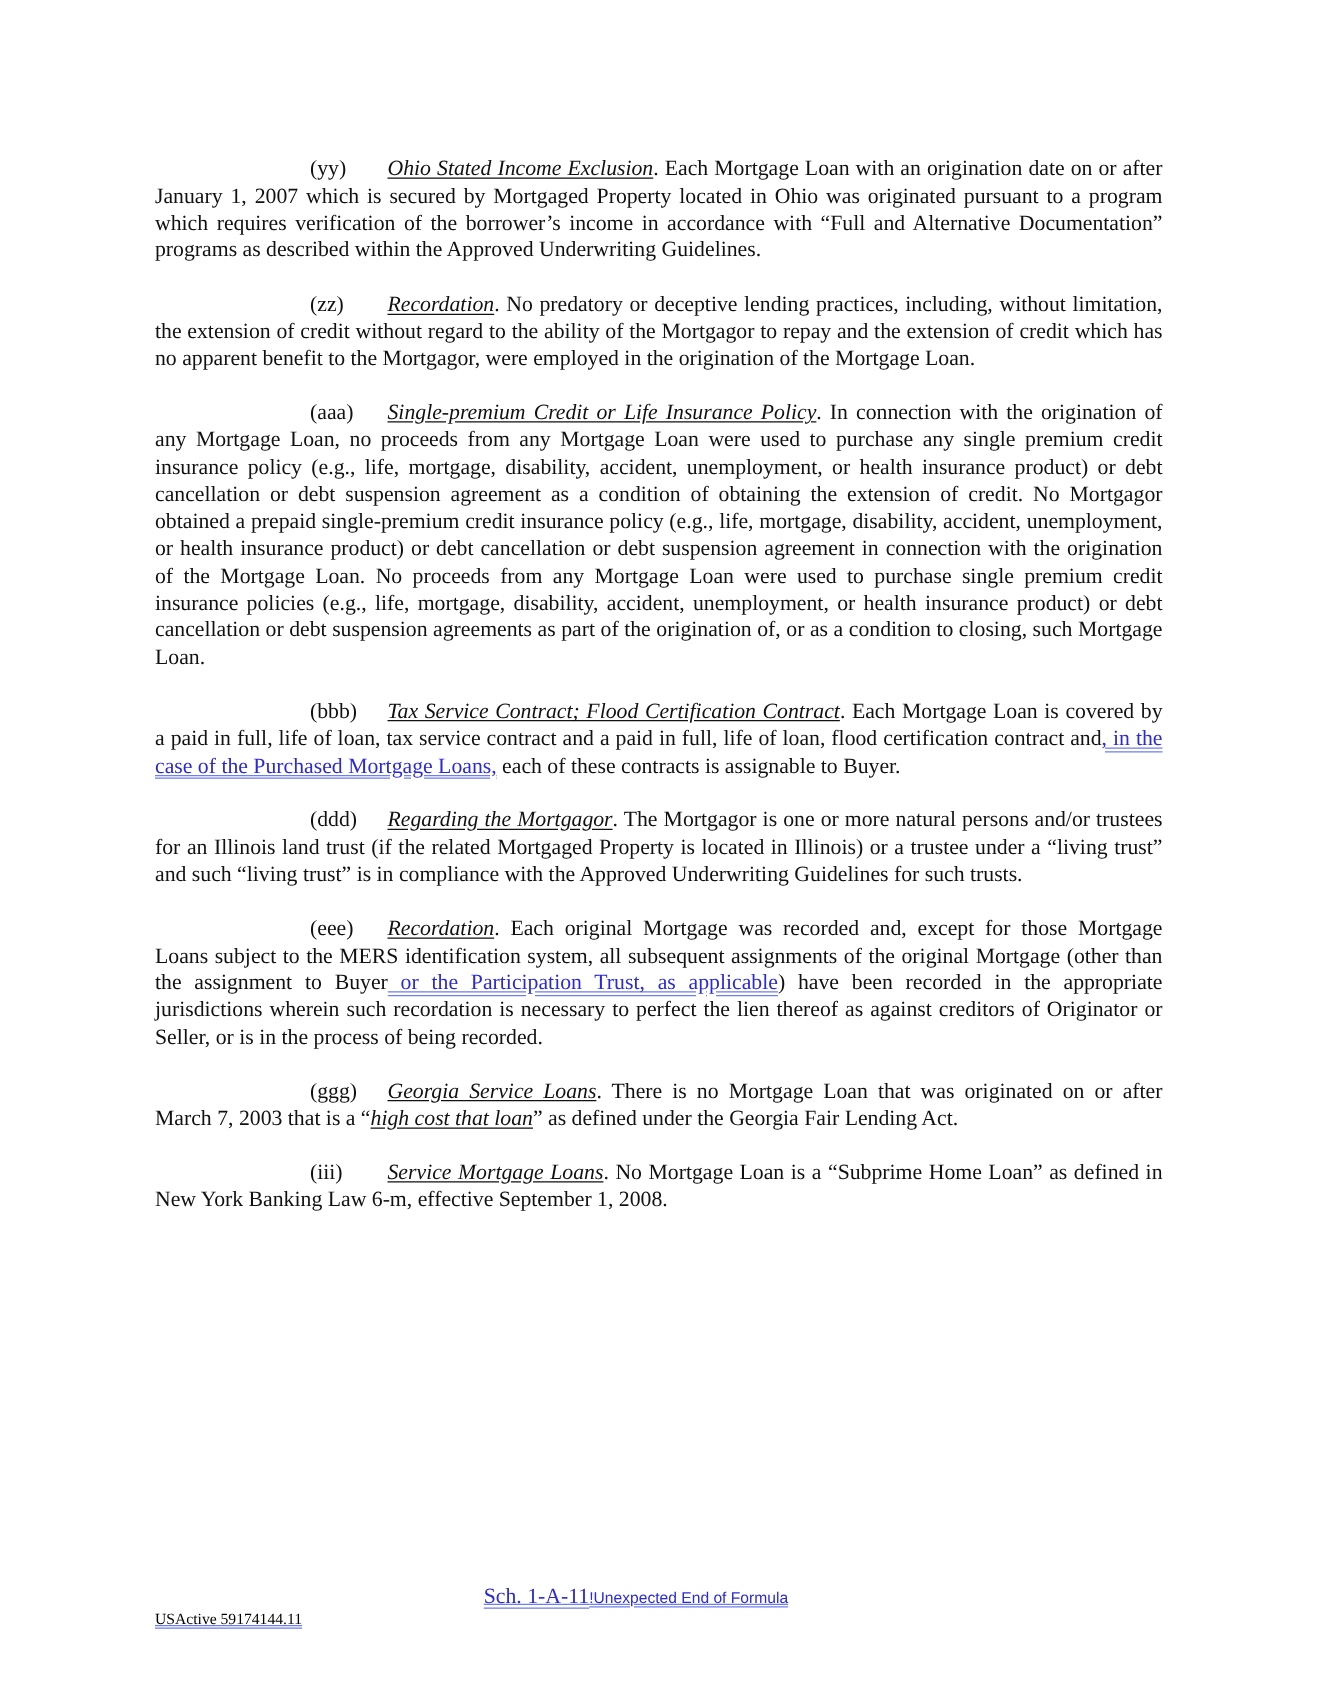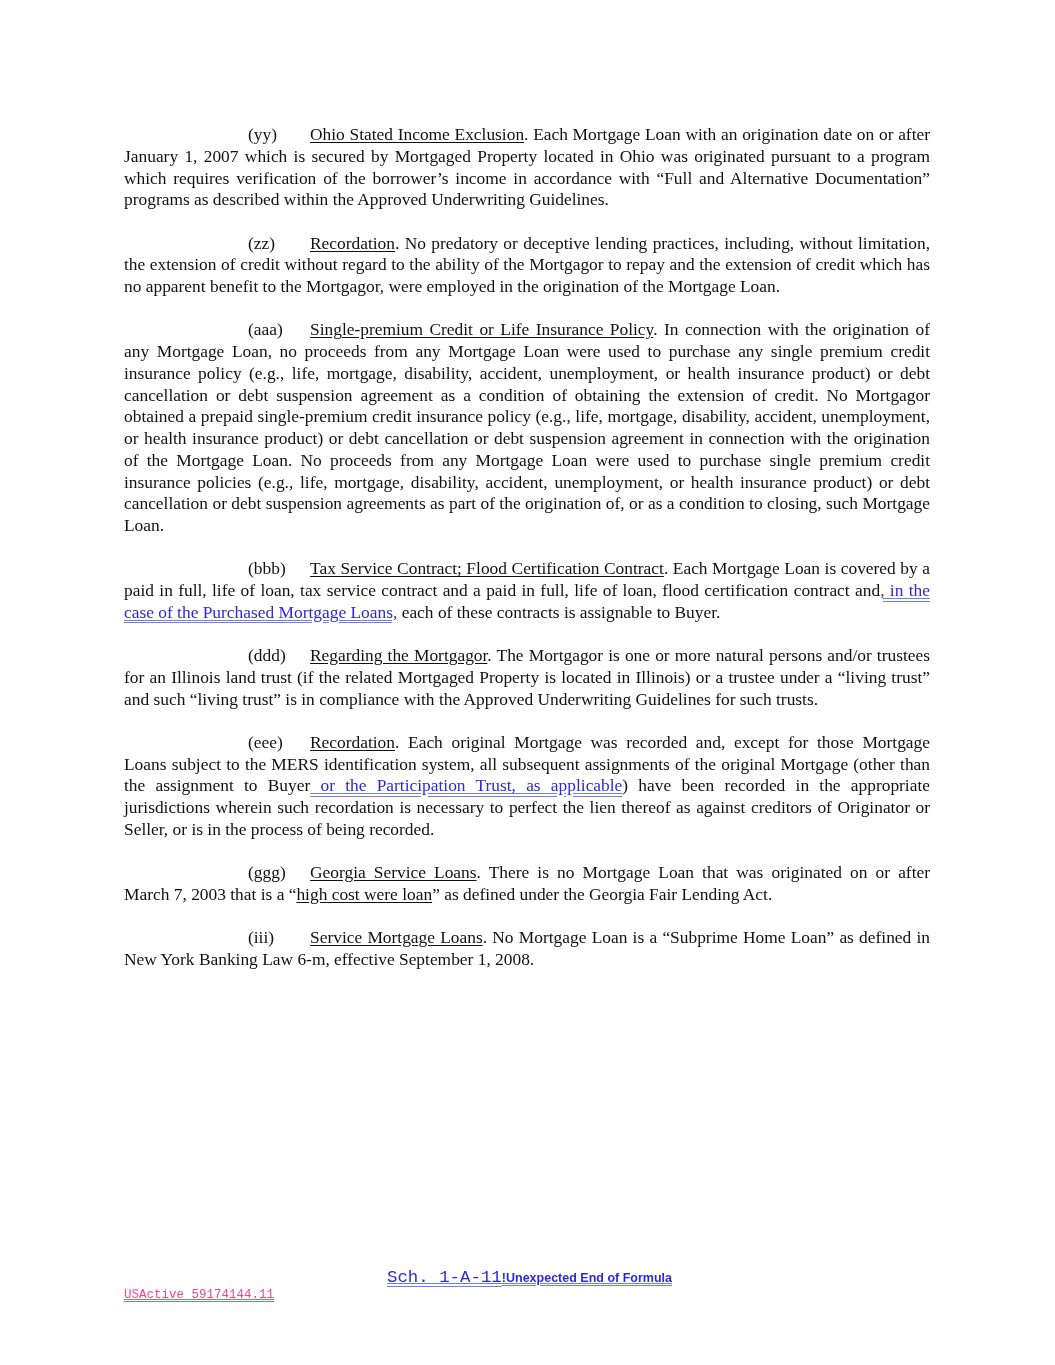--- a/index.html
+++ b/index.html
@@ -29,56 +29,57 @@
     margin: 0 0 21.5px 0;
   }
   .num {
     display: inline-block;
     width: 62px;
     text-indent: 0;
   }
   .heading {
     text-decoration: underline;
     text-underline-offset: 2px;
+    font-style: italic;
   }
   .ins {
     color: #2a2ad8;
     text-decoration: underline double;
     text-decoration-color: #6f7fe8;
     text-underline-offset: 2px;
   }
   .footer-center {
     position: absolute;
     left: 387px;
     top: 1266px;
     font-size: 17.4px;
     line-height: 20px;
     color: #2a2ad8;
     white-space: nowrap;
   }
   .footer-center .pg {
-    font-family: Liberation Mono, monospace;
+    font-family: Liberation Serif, serif;
     text-decoration: underline double;
     text-decoration-color: #6f7fe8;
   }
   .footer-center .err {
     font-family: "Liberation Sans", sans-serif;
-    font-weight: bold;
+    font-weight: normal;
     font-size: 12.5px;
     text-decoration: underline double;
     text-decoration-color: #6f7fe8;
   }
   .footer-left {
     position: absolute;
     left: 124px;
     top: 1287px;
-    font-family: Liberation Mono, monospace;
+    font-family: Liberation Serif, serif;
     font-size: 12.5px;
     line-height: 16px;
-    color: #ec4899;
+    color: #000000;
     text-decoration: underline double;
     text-decoration-color: #6f7fe8;
     white-space: nowrap;
   }
 </style>
 </head>
 <body>
 
 <div class="page">
 
@@ -89,21 +90,21 @@
   <p class="para"><span class="num">(aaa)</span><span class="heading">Single-premium Credit or Life Insurance Policy</span><span>.  In connection with the origination of any Mortgage Loan, no proceeds from any Mortgage Loan were used to purchase any single premium credit insurance policy (e.g., life, mortgage, disability, accident, unemployment, or health insurance product) or debt cancellation or debt suspension agreement as a condition of obtaining the extension of credit.  No Mortgagor obtained a prepaid single-premium credit insurance policy (e.g., life, mortgage, disability, accident, unemployment, or health insurance product) or debt cancellation or debt suspension agreement in connection with the origination of the Mortgage Loan. No proceeds from any Mortgage Loan were used to purchase single premium credit insurance policies (e.g., life, mortgage, disability, accident, unemployment, or health insurance product) or debt cancellation or debt suspension agreements as part of the origination of, or as a condition to closing, such Mortgage Loan.</span></p>
 
   <p class="para"><span class="num">(bbb)</span><span class="heading">Tax Service Contract; Flood Certification Contract</span><span>.  Each Mortgage Loan is covered by a paid in full, life of loan, tax service contract and a paid in full, life of loan, flood certification contract and</span><span class="ins">, in the case of the Purchased Mortgage Loans,</span><span> each of these contracts is assignable to Buyer.</span></p>
 
 
   <p class="para"><span class="num">(ddd)</span><span class="heading">Regarding the Mortgagor</span><span>.  The Mortgagor is one or more natural persons and/or trustees for an Illinois land trust (if the related Mortgaged Property is located in Illinois) or a trustee under a “living trust” and such “living trust” is in compliance with the Approved Underwriting Guidelines for such trusts.</span></p>
 
   <p class="para"><span class="num">(eee)</span><span class="heading">Recordation</span><span>.  Each original Mortgage was recorded and, except for those Mortgage Loans subject to the MERS identification system, all subsequent assignments of the original Mortgage (other than the assignment to Buyer</span><span class="ins"> or the Participation Trust, as applicable</span><span>) have been recorded in the appropriate jurisdictions wherein such recordation is necessary to perfect the lien thereof as against creditors of Originator or Seller, or is in the process of being recorded.</span></p>
 
 
-  <p class="para"><span class="num">(ggg)</span><span class="heading">Georgia Service Loans</span><span>.  There is no Mortgage Loan that was originated on or after March 7, 2003 that is a “</span><span class="heading">high cost were loan</span><span>” as defined under the Georgia Fair Lending Act.</span></p>
+  <p class="para"><span class="num">(ggg)</span><span class="heading">Georgia Service Loans</span><span>.  There is no Mortgage Loan that was originated on or after March 7, 2003 that is a “</span><span class="heading">high cost that loan</span><span>” as defined under the Georgia Fair Lending Act.</span></p>
 
 
   <p class="para"><span class="num">(iii)</span><span class="heading">Service Mortgage Loans</span><span>.  No Mortgage Loan is a “Subprime Home Loan” as defined in New York Banking Law 6-m, effective September 1, 2008.</span></p>
 
 </div>
 
 <div class="footer-center">
   <span class="pg">Sch. 1-A-11</span><span class="err">!Unexpected End of Formula</span>
 </div>
 

